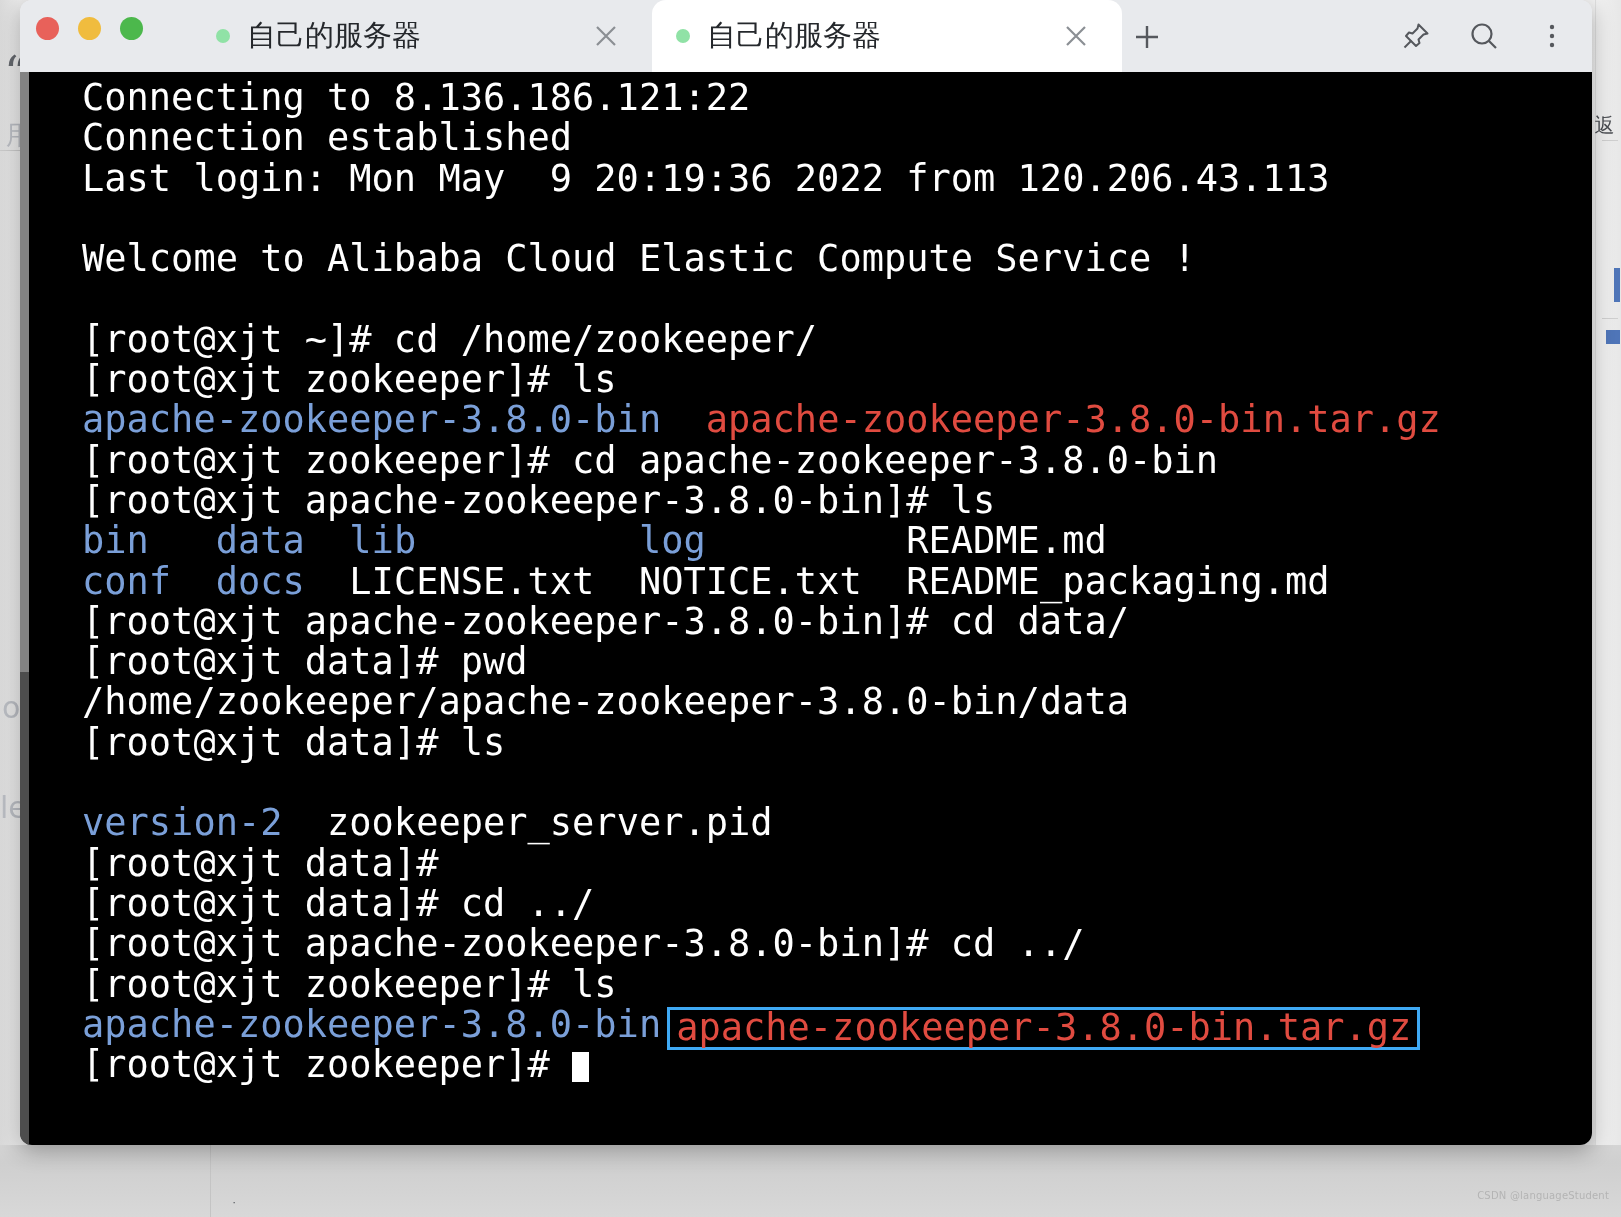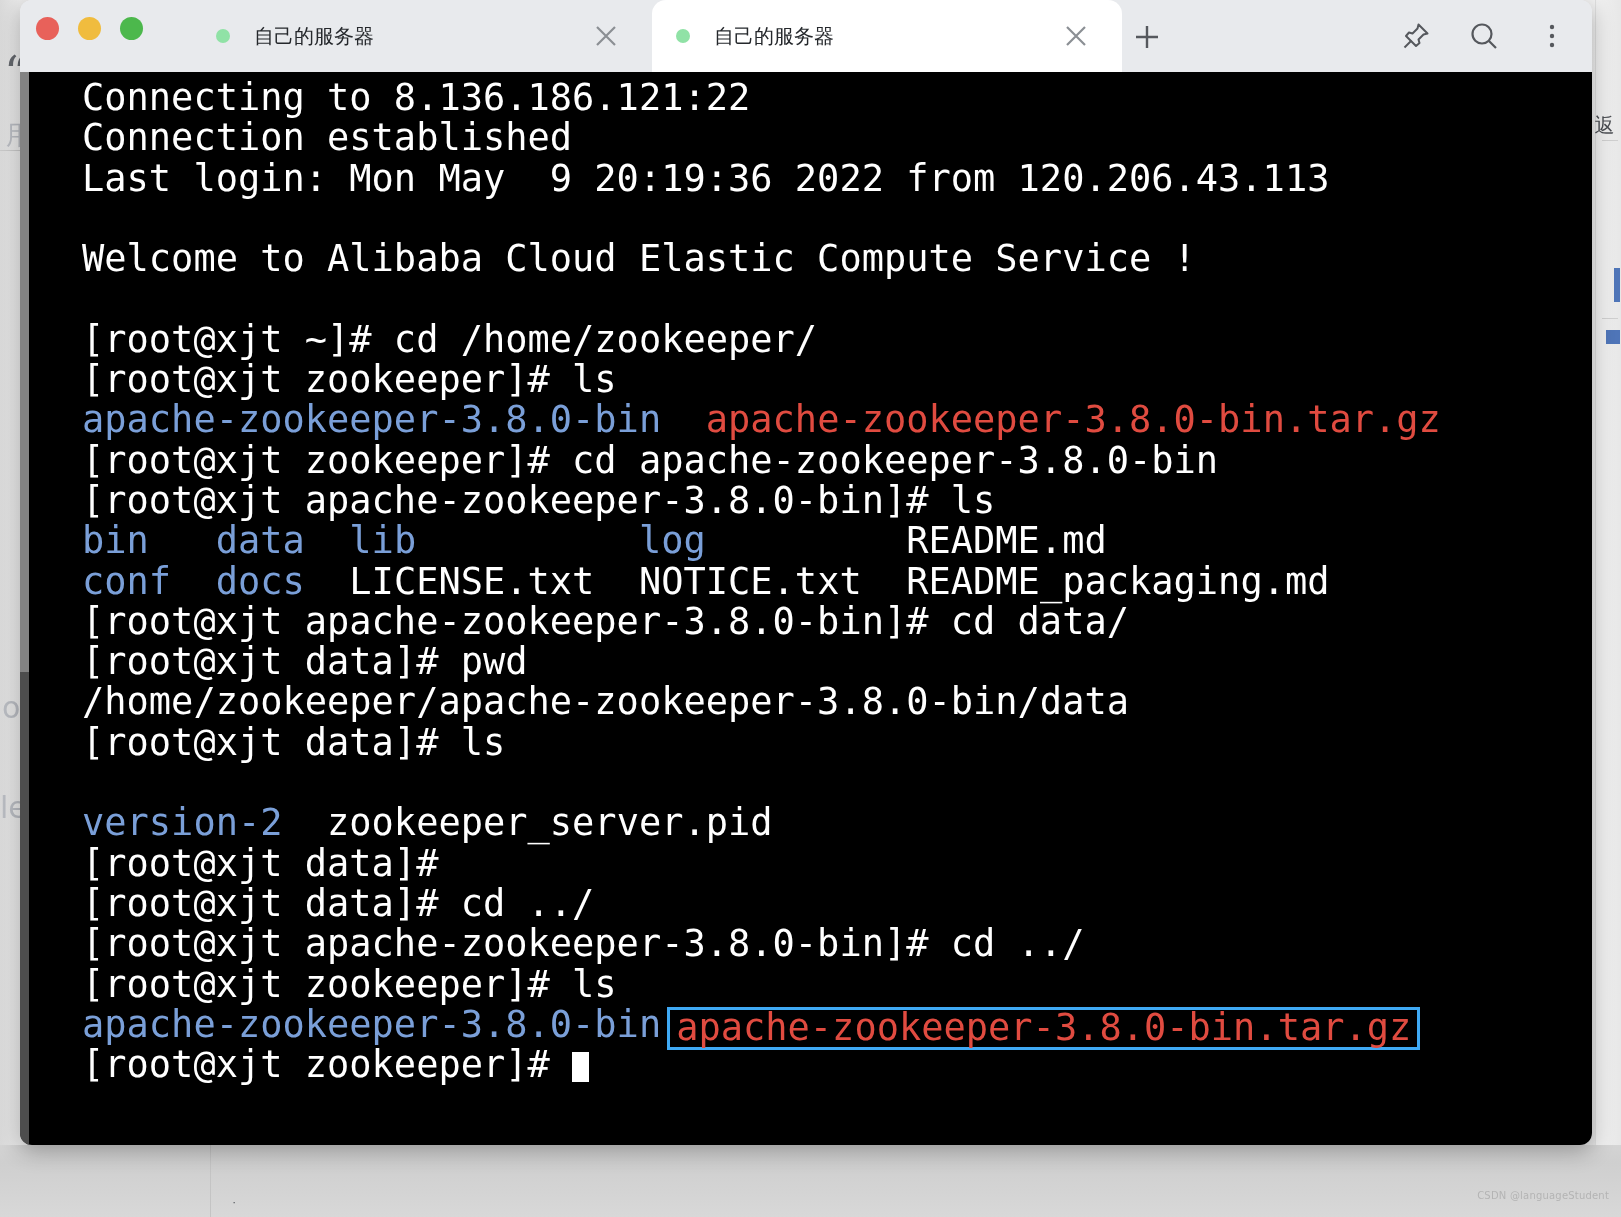--- a/index.html
+++ b/index.html
@@ -159,22 +159,22 @@
     border-radius: 14px 14px 0 0;
     height: 72px;
   }
   .tab-dot {
     width: 14px; height: 14px;
     border-radius: 50%;
     background: #90e2a6;
     flex: 0 0 auto;
   }
   .tab-title {
-    margin-left: 24px;
-    font-size: 20px;
+    margin-left: 17px;
+    font-size: 29px;
     color: #25282c;
     font-family: "DejaVu Sans", sans-serif;
     white-space: nowrap;
   }
   .tab-close {
     position: absolute;
     right: 32px;
     top: 22px;
     width: 28px; height: 28px;
   }

